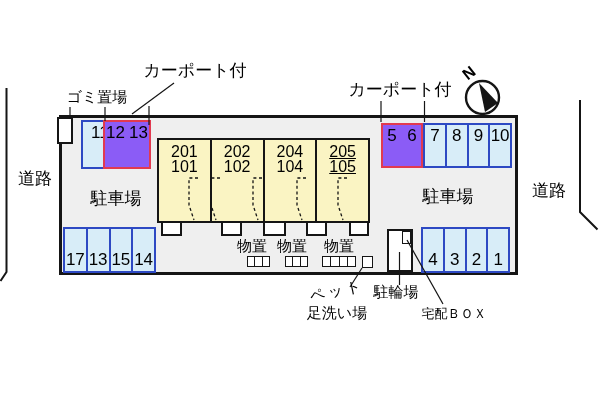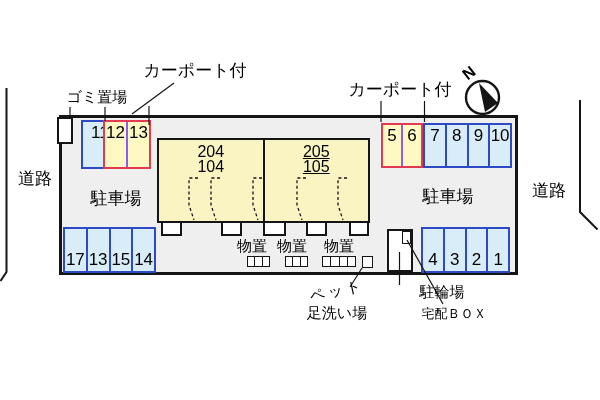--- a/index.html
+++ b/index.html
@@ -5,41 +5,49 @@
   html,body{margin:0;padding:0;background:#fff;}
   #stage{position:relative;width:600px;height:400px;background:#fff;overflow:hidden;
          font-family:"Liberation Sans","DejaVu Sans",sans-serif;color:#000;}
   .abs{position:absolute;box-sizing:border-box;}
   .lbl{position:absolute;transform:translate(-50%,-50%);white-space:nowrap;color:#000;line-height:1.1;}
   .site{background:#efefef;border:3px solid #151515;}
   .wbox{background:#ffffff;border:2px solid #151515;}
   .pgroup{display:flex;}
   .blueg{background:#d8edf8;border:2px solid #2d49c3;}
   .blueg .pcell + .pcell{border-left:2px solid #2d49c3;}
-  .pinkg{background:#fef9c3;border:2px solid #e23a50;}
+  .pinkg{background:#8b5cf6;border:2px solid #e23a50;}
   .pinkg .pcell + .pcell{border-left:2px solid #8b5cf6;}
   .pcell{flex:1;display:flex;justify-content:center;font-size:17px;}
   .numtop .pcell{align-items:flex-start;padding-top:1px;}
   .numbot .pcell{align-items:flex-end;padding-bottom:1px;}
   .building{background:#faf4c3;border:2px solid #151515;display:flex;}
   .unit{flex:1;text-align:center;padding-top:4px;font-size:16px;line-height:15px;border-right:2px solid #151515;}
   .unit:last-child{border-right:none;text-decoration:underline;}
   .sbox{background:#fff;border:1.5px solid #151515;display:flex;}
   .sbox i{flex:1;border-right:1.5px solid #151515;}
   .sbox i:last-child{border-right:none;}
   svg{position:absolute;left:0;top:0;pointer-events:none;}
 </style>
 </head>
 <body>
 
 <div id="stage">
 
   <div class="abs site" style="left:59px;top:115px;width:459px;height:160px;"></div>
 
   <div class="abs building" style="left:157px;top:138px;width:213px;height:85px;">
+    <div class="unit">
+      <div>201</div>
+      <div>101</div>
+    </div>
+    <div class="unit">
+      <div>202</div>
+      <div>102</div>
+    </div>
     <div class="unit">
       <div>204</div>
       <div>104</div>
     </div>
     <div class="unit">
       <div>205</div>
       <div>105</div>
     </div>
   </div>
 
@@ -137,18 +145,18 @@
   <div class="lbl" style="left:195px;top:71px;font-size:17px;">カーポート付</div>
   <div class="lbl" style="left:400px;top:90px;font-size:17px;">カーポート付</div>
   <div class="lbl" style="left:97px;top:97px;font-size:15px;">ゴミ置場</div>
   <div class="lbl" style="left:35px;top:179px;font-size:17px;">道路</div>
   <div class="lbl" style="left:549px;top:191px;font-size:17px;">道路</div>
   <div class="lbl" style="left:116px;top:199px;font-size:17px;">駐車場</div>
   <div class="lbl" style="left:448px;top:197px;font-size:17px;">駐車場</div>
   <div class="lbl" style="left:252px;top:246px;font-size:15px;">物置</div>
   <div class="lbl" style="left:292px;top:246px;font-size:15px;">物置</div>
   <div class="lbl" style="left:339px;top:246px;font-size:15px;">物置</div>
-  <div class="lbl" style="left:396px;top:292px;font-size:15px;margin-left:46px;">駐輪場</div>
+  <div class="lbl" style="left:396px;top:292px;font-size:15px;">駐輪場</div>
   <div class="lbl" style="left:454px;top:314px;font-size:13px;">宅配ＢＯＸ</div>
   <div class="lbl" style="left:337px;top:291px;font-size:15px;transform:translate(-50%,-50%) rotate(-12deg);letter-spacing:3px;">ペット</div>
   <div class="lbl" style="left:337px;top:313px;font-size:15px;">足洗い場</div>
 
 </div>
 
 </body></html>

